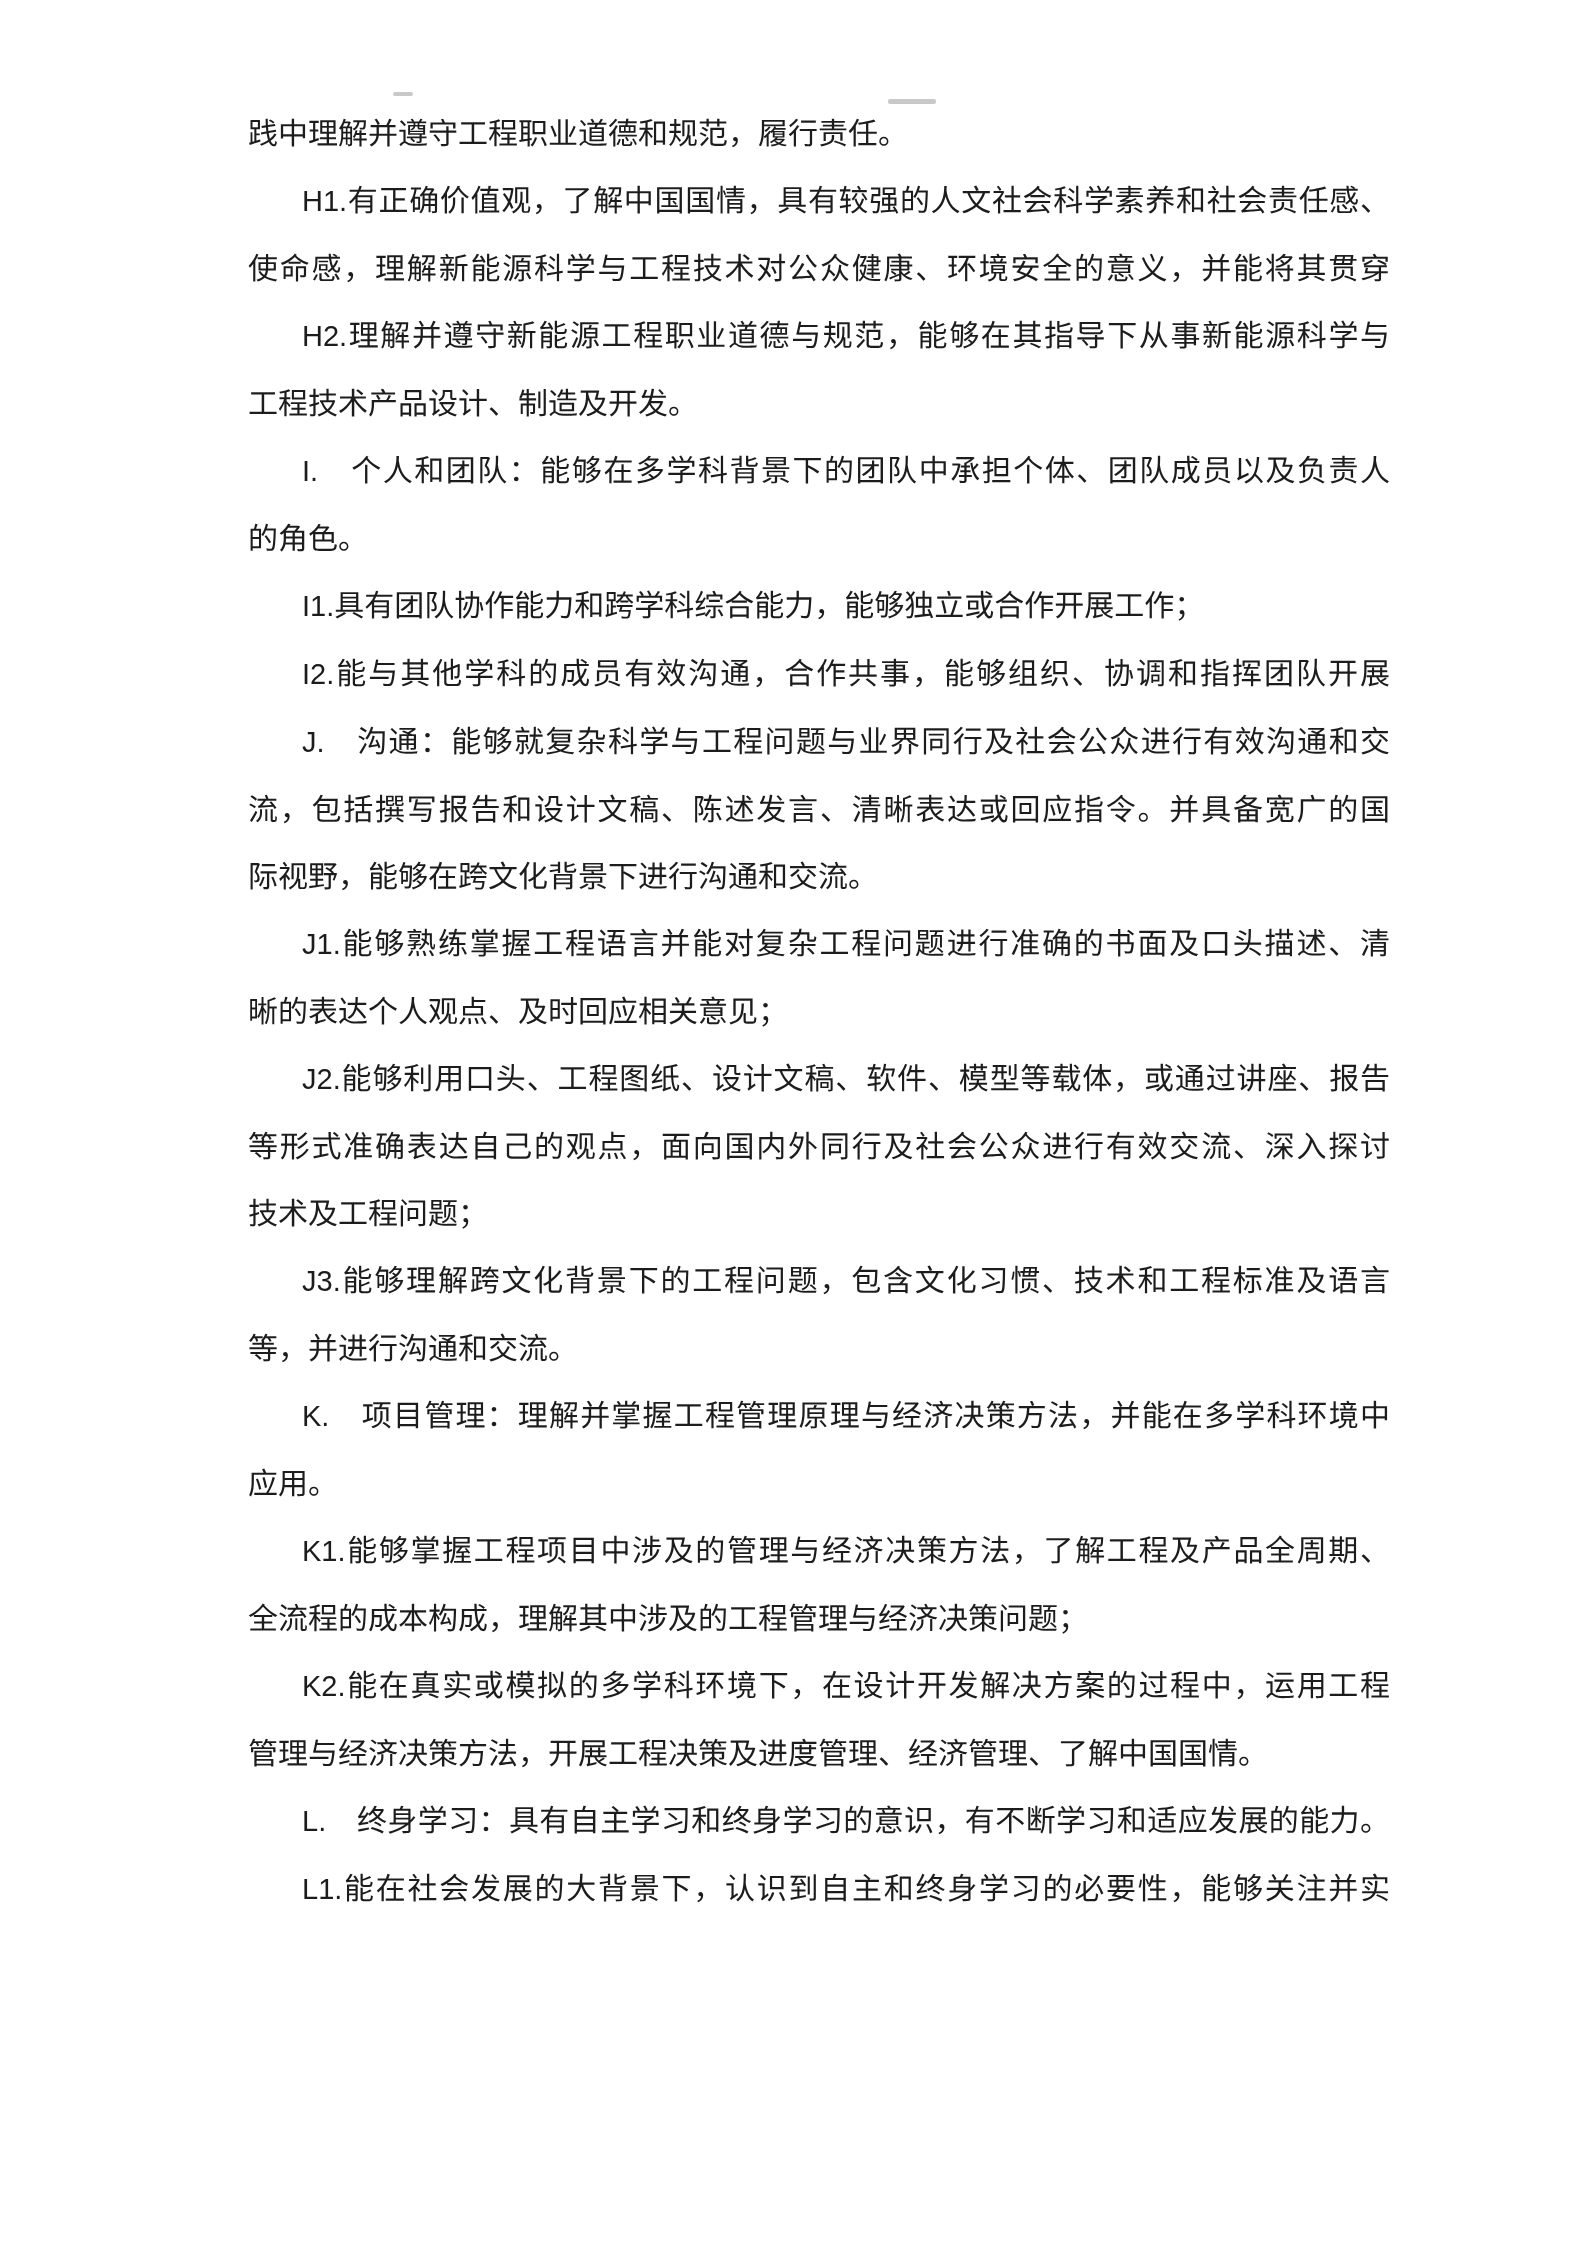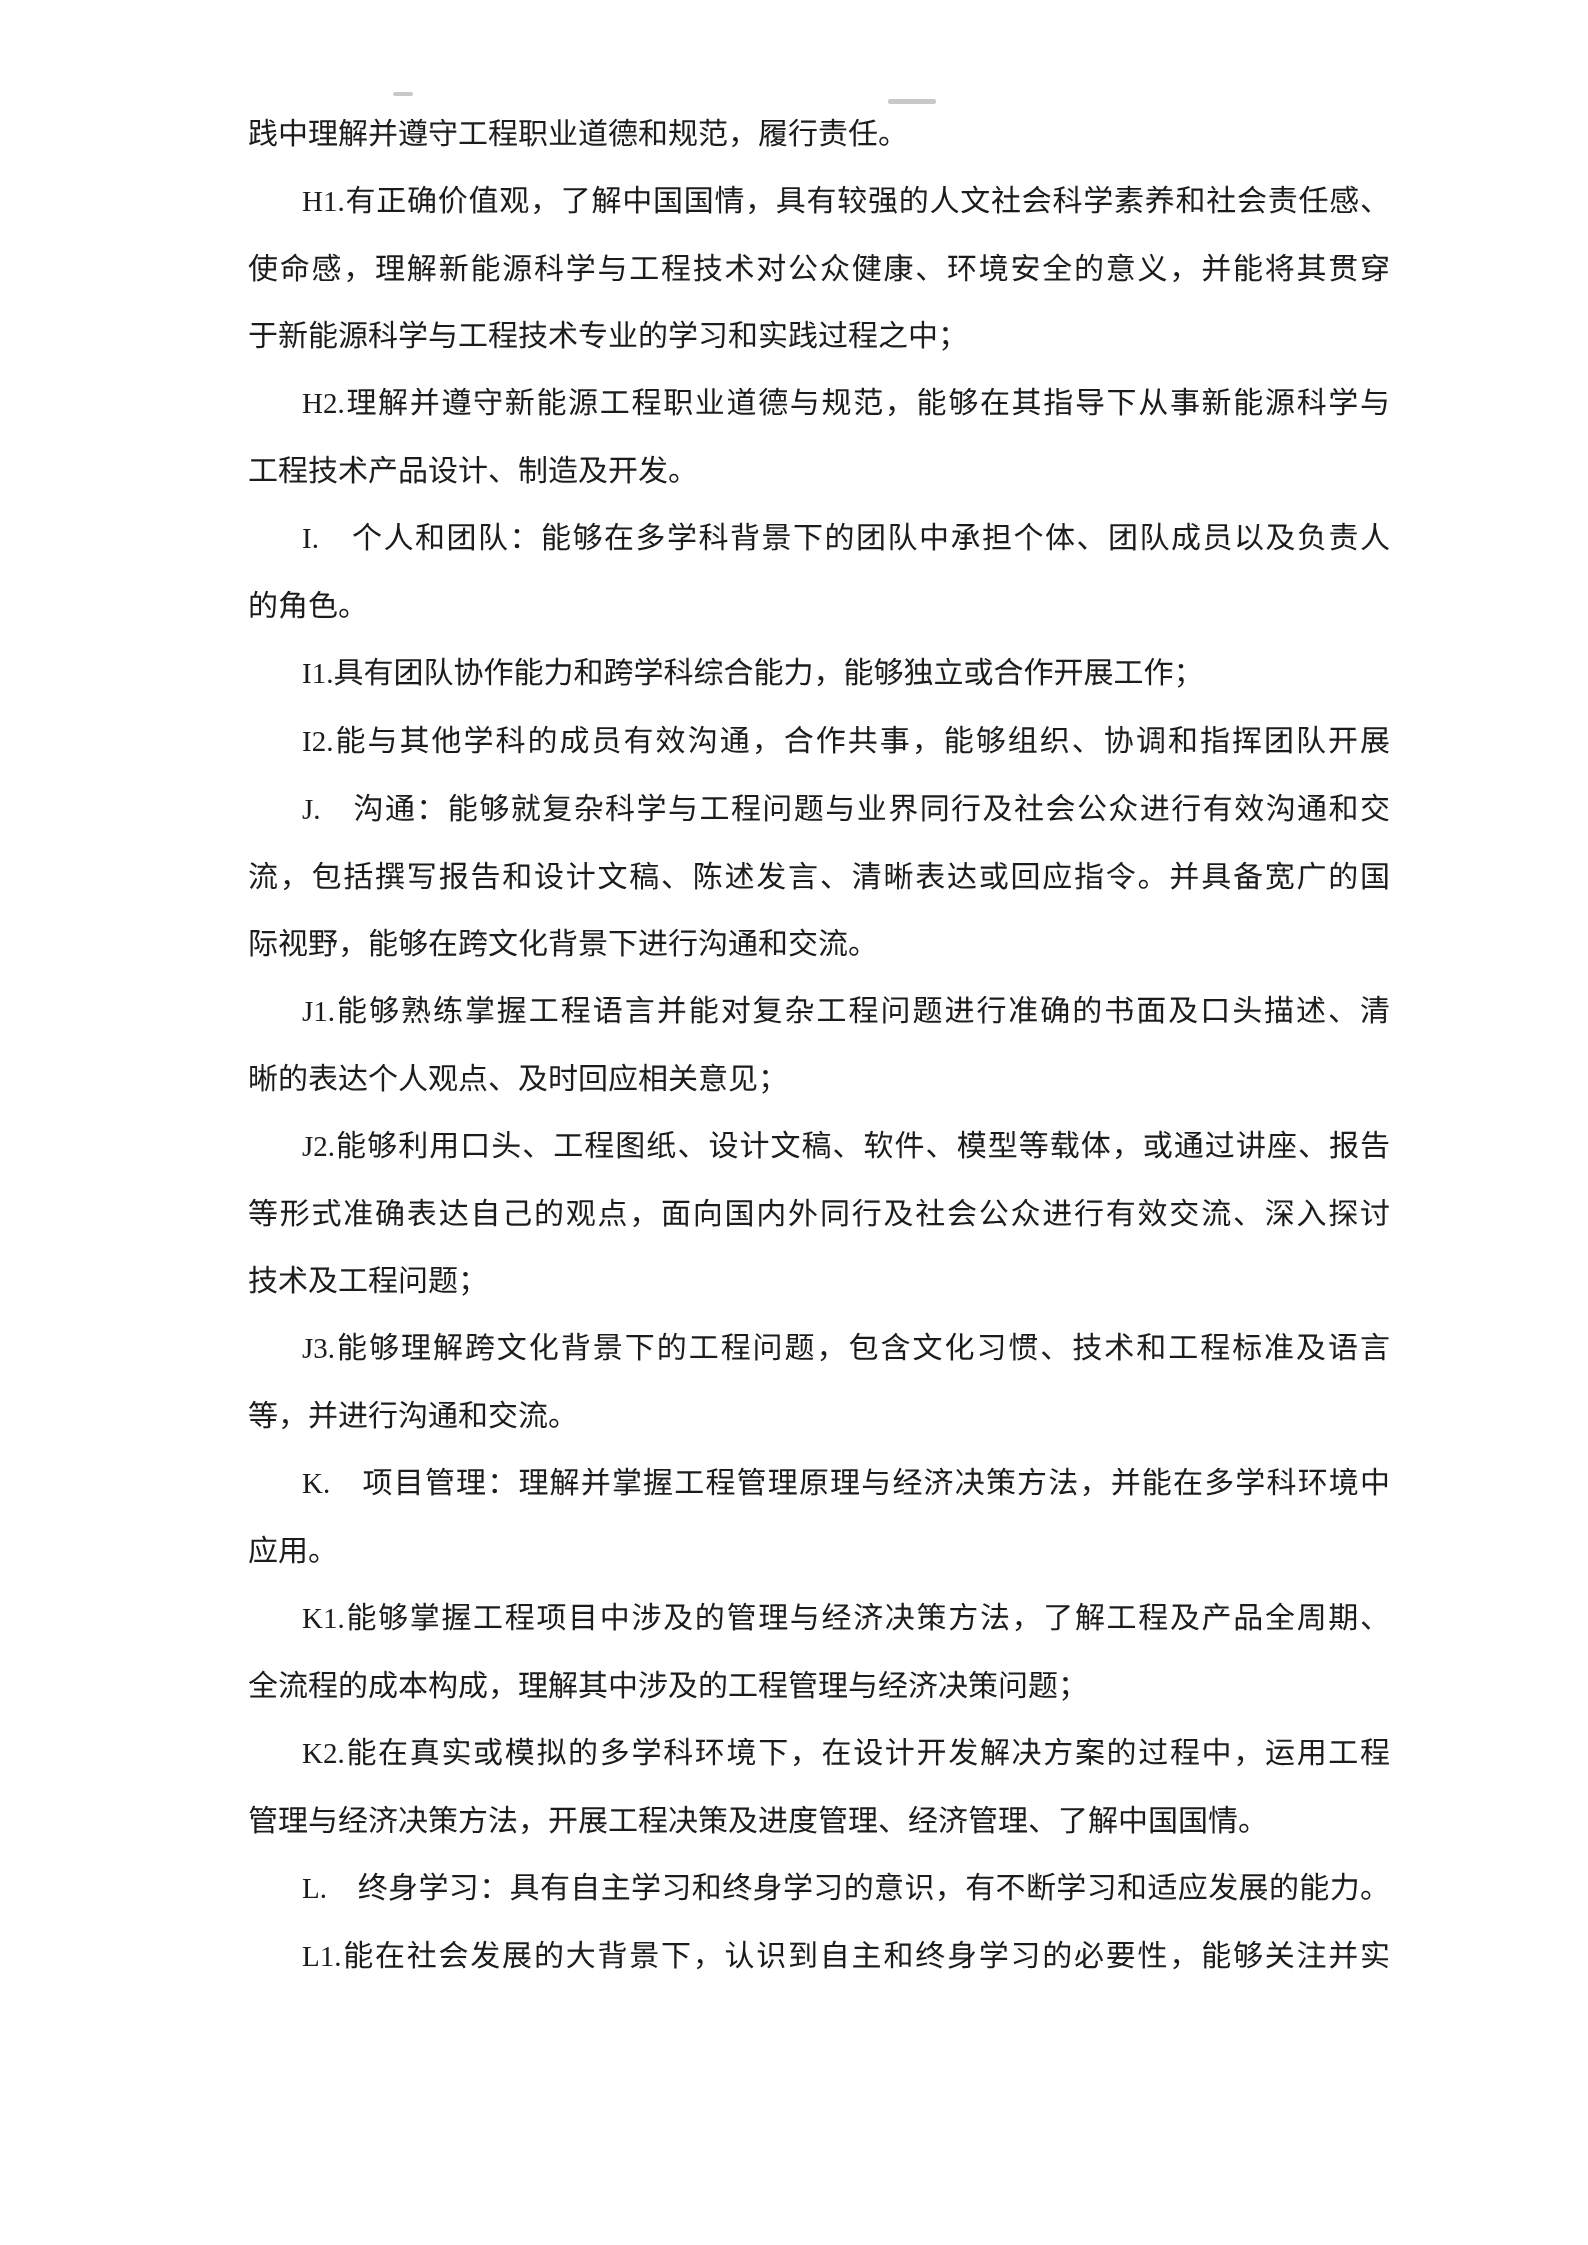--- a/index.html
+++ b/index.html
@@ -30,21 +30,21 @@
     font-size: 30px;
     line-height: 67px;
     color: #1c1c1c;
     text-align: justify;
     text-justify: inter-character;
   }
   .line.fill { text-align-last: justify; }
   .line.nofill { text-align-last: left; }
   .line.indent { text-indent: 54px; }
   .marker {
-    font-family: Liberation Serif, serif;
+    font-family: Liberation Sans, sans-serif;
     font-size: 29px;
   }
   .artifact {
     position: absolute;
     background: #9a9a9a;
     opacity: 0.55;
     border-radius: 2px;
   }
   .artifact.a1 { left: 393px; top: 92px; width: 20px; height: 4px; }
   .artifact.a2 { left: 888px; top: 99px; width: 48px; height: 5px; }
@@ -55,21 +55,20 @@
 <div class="page">
   <div class="artifact a1"></div>
   <div class="artifact a2"></div>
   <div class="content" id="content">
   <p class="line nofill"><span class="text">践中理解并遵守工程职业道德和规范，履行责任。</span></p>
 
   <p class="line fill indent"><span class="marker">H1.</span><span class="text">有正确价值观，了解中国国情，具有较强的人文社会科学素养和社会责任感、</span></p>
 
   <p class="line fill"><span class="text">使命感，理解新能源科学与工程技术对公众健康、环境安全的意义，并能将其贯穿</span></p>
 
-  <p class="line nofill"><span class="text">于新能源科学与工程技术专业的学习和实践过程之中；</span></p>
 
   <p class="line fill indent"><span class="marker">H2.</span><span class="text">理解并遵守新能源工程职业道德与规范，能够在其指导下从事新能源科学与</span></p>
 
   <p class="line nofill"><span class="text">工程技术产品设计、制造及开发。</span></p>
 
   <p class="line fill indent"><span class="marker">I.</span><span class="text">　个人和团队：能够在多学科背景下的团队中承担个体、团队成员以及负责人</span></p>
 
   <p class="line nofill"><span class="text">的角色。</span></p>
 
   <p class="line nofill indent"><span class="marker">I1.</span><span class="text">具有团队协作能力和跨学科综合能力，能够独立或合作开展工作；</span></p>

